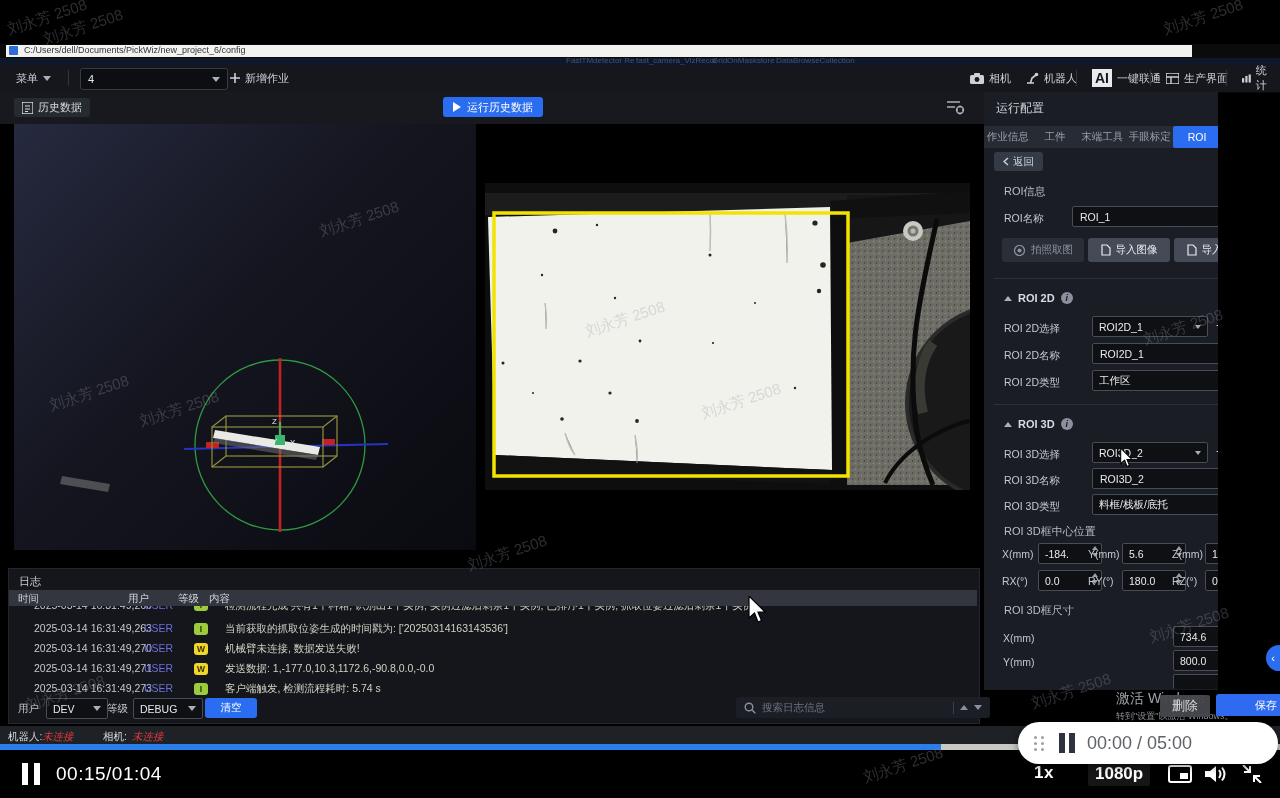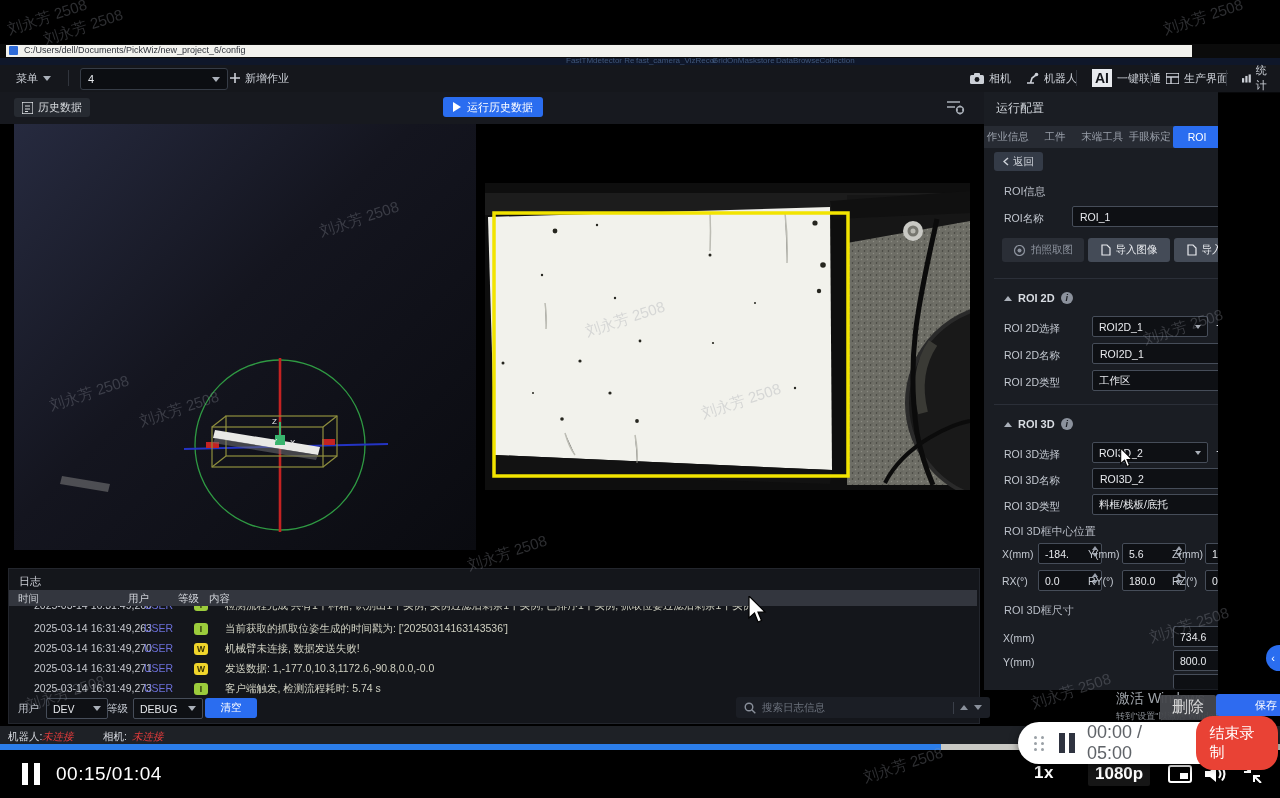--- a/index.html
+++ b/index.html
@@ -99,21 +99,21 @@
   .dots{display:grid;grid-template-columns:4px 4px;grid-gap:3px;margin-left:16px;}
   .dots i{width:3px;height:3px;border-radius:50%;background:#9aa0a6;}
   .recpause{display:flex;gap:4px;margin-left:14px;}
   .recpause div{width:6px;height:20px;background:#2f3340;}
   .rectime{margin-left:12px;color:#5f6368;font-size:18px;}
   .stopbtn{margin-left:12px;background:#e94235;color:#fff;font-size:15px;border-radius:17px;padding:8px 13px;}
   .cursor{position:absolute;z-index:50;}
   .actwin{left:1116px;top:690px;width:160px;color:#9ea3a9;z-index:4;}
   .actwin .l1{font-size:14px;}
   .actwin .l2{font-size:9px;margin-top:2px;color:#8d9298;}
-  .delchip{position:absolute;left:1160px;top:695px;background:#46484d;color:#e4e4e4;font-size:16px;
+  .delchip{position:absolute;left:1160px;top:695px;background:#46484d;color:#e4e4e4;font-size:13px;
            padding:2px 12px;border-radius:2px;z-index:5;opacity:.95;}
   .savebtn{left:1216px;top:694px;width:52px;height:22px;background:#2e6bf0;border-radius:3px;color:#fff;
            display:flex;align-items:center;justify-content:center;font-size:11px;z-index:6;padding-left:24px;}
 </style>
 </head>
 <body>
 
 <div id="stage">
 
   <span class="wm" style="left:6px;top:8px">刘永芳 2508</span>
@@ -575,21 +575,20 @@
         <i></i>
         <i></i>
         <i></i>
         <i></i>
       </div>
     <div class="recpause">
         <div></div>
         <div></div>
       </div>
     <div class="rectime">00:00 / 05:00</div>
-    <div class="stopbtn">结束录制</div>
   </div>
 
   <svg class="cursor" style="left:748px;top:596px" width="20" height="28" viewBox="0 0 20 28">
     <polygon points="1,0 1,22 6.5,17 10,26 13.5,24.5 10,16 17,16" fill="#fff" stroke="#000" stroke-width="1.2"></polygon>
   </svg>
   <svg class="cursor" style="left:1120px;top:448px" width="14" height="20" viewBox="0 0 20 28">
     <polygon points="1,0 1,22 6.5,17 10,26 13.5,24.5 10,16 17,16" fill="#fff" stroke="#000" stroke-width="1.5"></polygon>
   </svg>
 
 </div>

